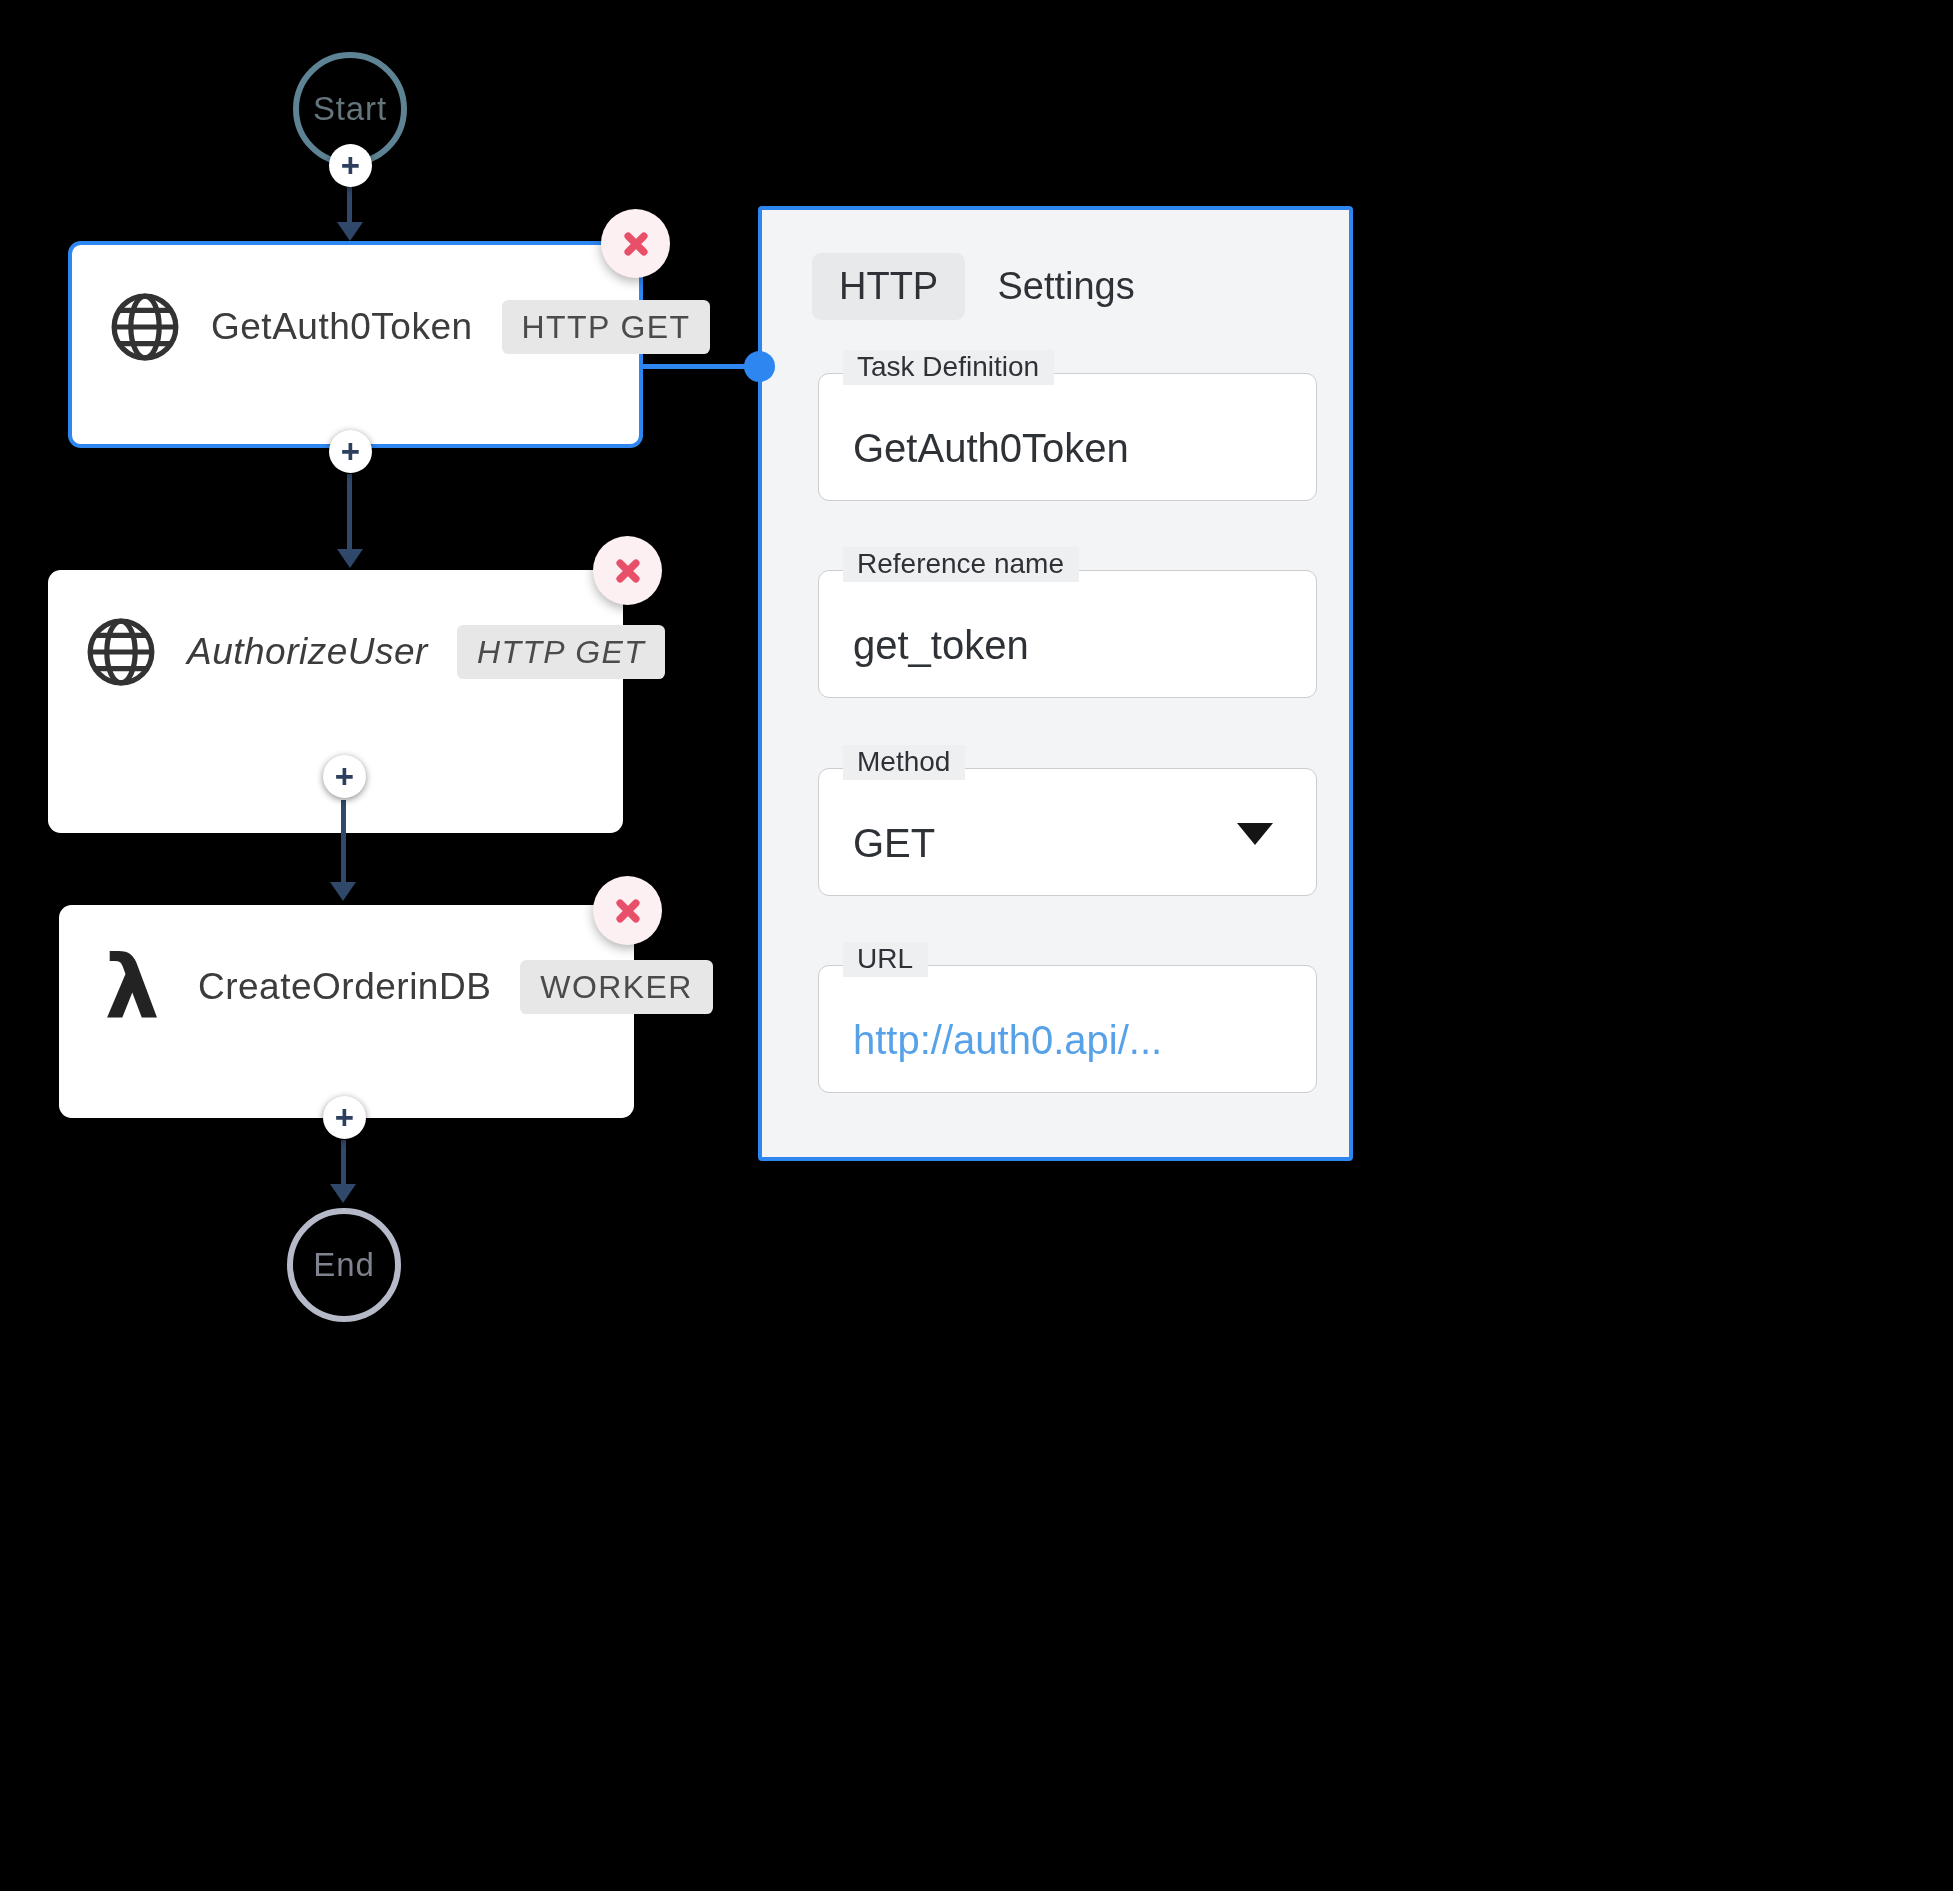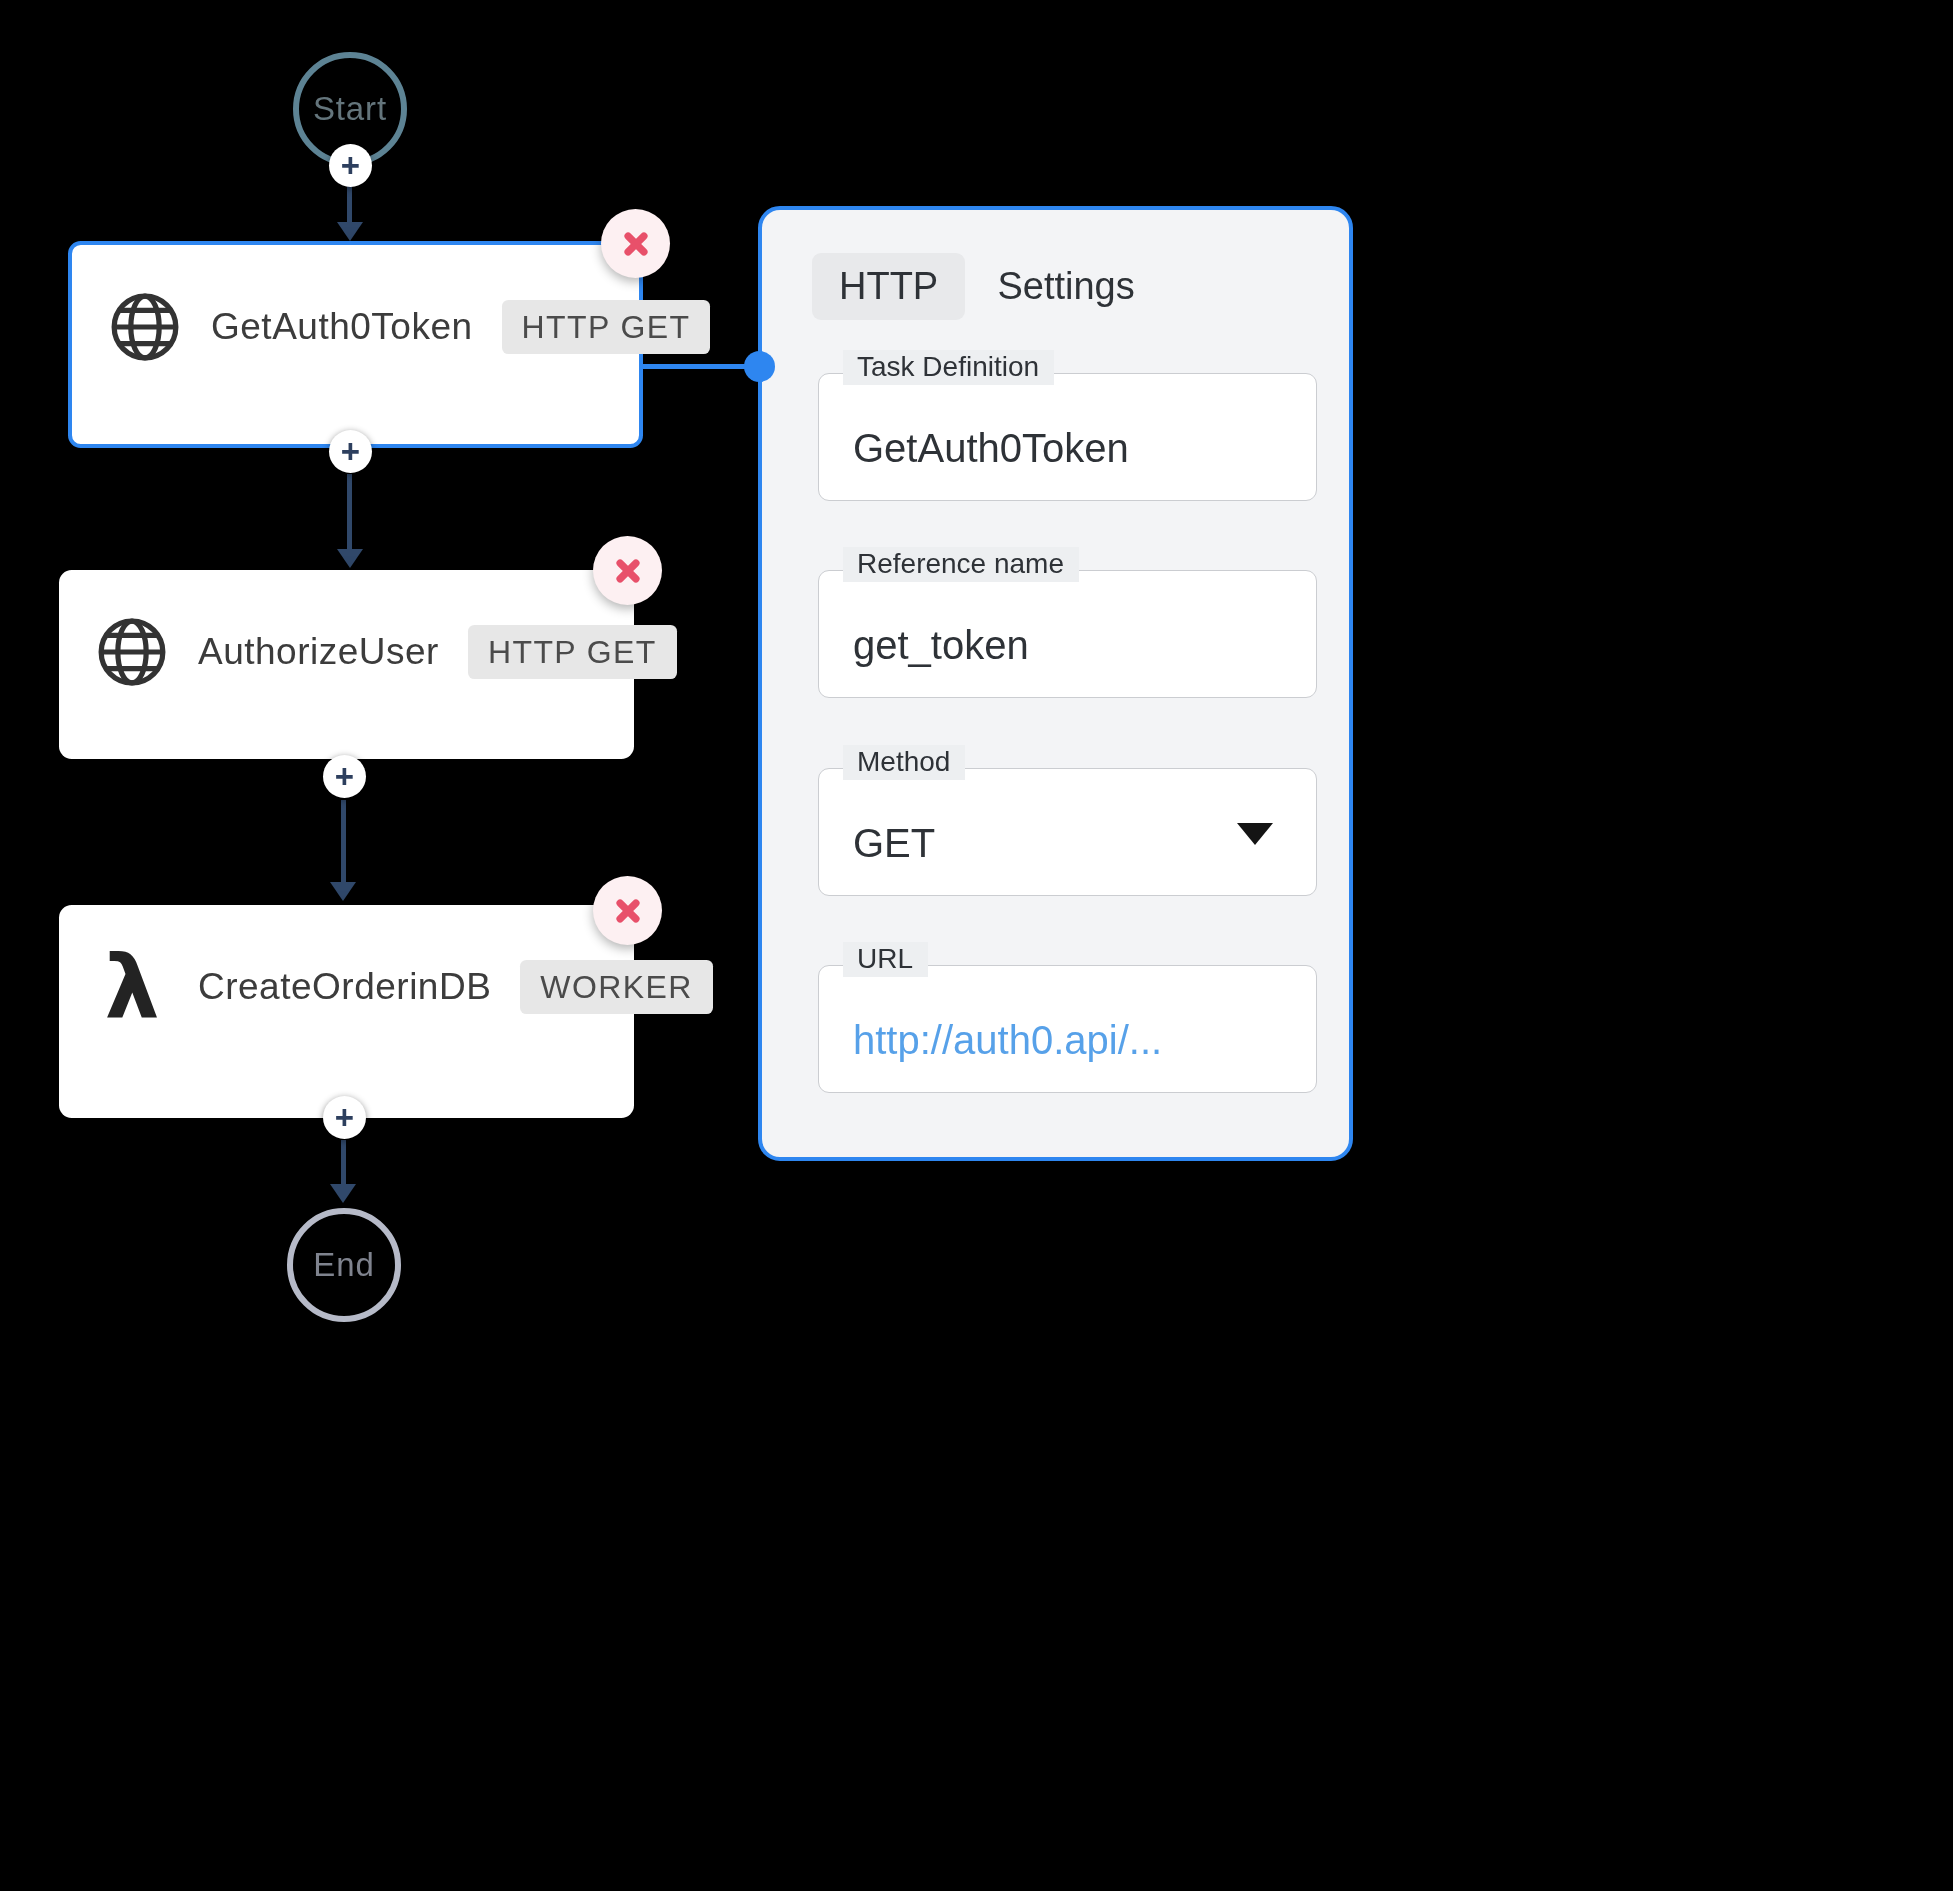--- a/index.html
+++ b/index.html
@@ -18,42 +18,42 @@
               display:flex; align-items:center; justify-content:center; font-size:33px; font-weight:bold;
               box-shadow:0 1.8px 7.2px rgba(0,0,0,.45); cursor:pointer; z-index:5; }
 
   
   .arrow-line { position:absolute; width:5.4px; background:#30486a; }
   .arrow-head { position:absolute; width:0; height:0; border-left:13.6px solid transparent; border-right:13.6px solid transparent; border-top:19px solid #30486a; }
 
   
   .task-card { position:absolute; background:#fff; border-radius:12.7px; box-shadow:0 7.2px 20px rgba(0,0,0,.30); }
   .card-1 { left:68px; top:241px; width:575px; height:207px; border:4.5px solid #2e86f0; }
-  .card-2 { left:59px; top:570px; width:575px; height:189px; }
+  .card-2 { left:48px; top:570px; width:575px; height:263px;font-style:italic; }
   .card-3 { left:59px; top:905px; width:575px; height:213px; }
   .card-row { display:flex; align-items:center; padding:45px 40px 0 36px; gap:29px; }
   .node-icon { width:74px; height:74px; flex:none; display:flex; align-items:center; justify-content:center; }
   .node-icon svg { width:74px; height:74px; }
   .lambda-glyph { font-size:87px; font-weight:600; color:#232323; line-height:74px; font-family:"DejaVu Sans", sans-serif; }
   .node-title { font-size:37px; color:#3c3c3c; font-weight:500; letter-spacing:0.5px; white-space:nowrap; }
   .node-badge { margin-left:auto; background:#e7e7e7; border-radius:6.3px; padding:8.1px 20px; font-size:32px; color:#4b4b4b; letter-spacing:1.4px; white-space:nowrap; }
 
   
   .delete-btn { position:absolute; width:69px; height:69px; border-radius:50%; background:#fdf0f2;
                 box-shadow:0 3.6px 11px rgba(0,0,0,.30); display:flex; align-items:center; justify-content:center;
                 cursor:pointer; z-index:6; }
   .delete-btn svg { width:38px; height:38px; }
 
   
   .connector-line { position:absolute; left:643px; top:364px; width:116px; height:5.4px; background:#2e86f0; }
   .connector-dot { position:absolute; left:744px; top:351px; width:31px; height:31px; border-radius:50%; background:#2e86f0; z-index:7; }
 
   
   .panel { position:absolute; left:758px; top:206px; width:595px; height:955px; background:#f3f4f6;
-           border:4.5px solid #2e86f0; border-radius:22px; z-index:4; }
+           border:4.5px solid #2e86f0; border-radius:4px; z-index:4; }
   .tabs { position:absolute; left:50px; top:43px; display:flex; align-items:center; gap:25px; }
   .tab { font-size:38px; color:#2e3237; cursor:pointer; }
   .tab.active { background:#e8e9eb; border-radius:9px; padding:11.8px 27px; }
   .tab.inactive { padding:11.8px 7.2px; }
 
   .field { position:absolute; left:56px; width:499px; height:128px; background:#fff; border:1.8px solid #cbcdd1; border-radius:11px; }
   .field-label { position:absolute; top:-24.4px; left:23.5px; background:#edeff1; padding:1.8px 14.5px; font-size:28px; color:#2e3237; white-space:nowrap; }
   .field-value { position:absolute; left:34px; bottom:29px; font-size:40px; color:#2e3237; white-space:nowrap; }
   .field-value.link { color:#57a1e9; }
   .field-1 { top:163px; }

